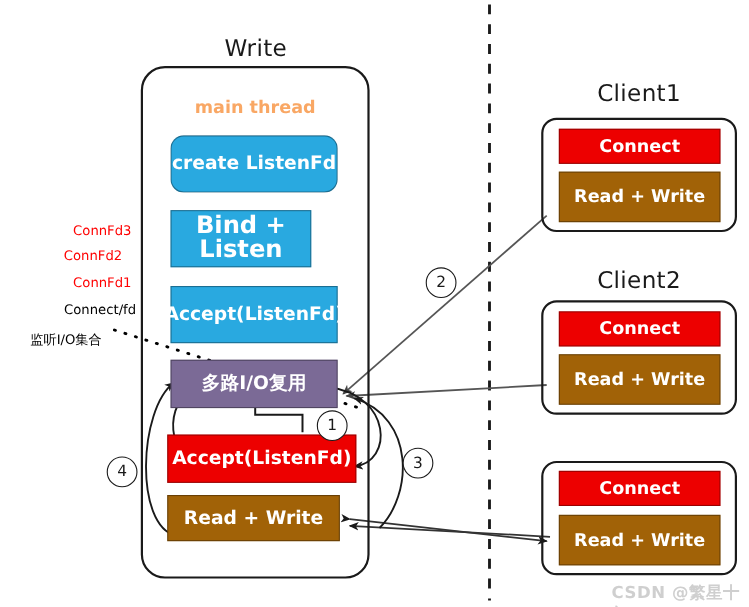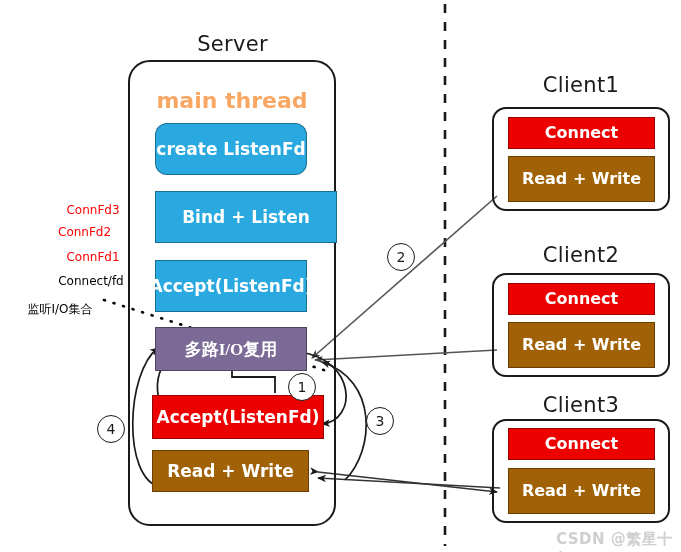--- a/index.html
+++ b/index.html
@@ -18,21 +18,21 @@
 
   
   .blk{display:flex;align-items:center;justify-content:center;
        font-weight:bold;color:#ffffff;border:1px solid rgba(0,0,0,.35);
        text-align:center;line-height:1;}
   .blue{background:#29a9e0;}
   .purple{background:#7b6a96;}
   .red{background:#ed0000;}
   .green{background:#a16207;}
 
-  .mainthread{color:#f9a764;font-weight:bold;font-size:22px;text-align:center;}
+  .mainthread{color:#f9a764;font-weight:bold;font-size:16px;text-align:center;}
 
   .lbl{font-weight:normal;font-size:12px;line-height:1;}
   .lbl-red{color:#ff0000;}
   .lbl-blk{color:#000000;}
 
   .num{position:absolute;width:26px;height:26px;border:1.6px solid #1a1a1a;
        border-radius:50%;background:#ffffff;display:flex;align-items:center;
        justify-content:center;font-size:14px;color:#1a1a1a;}
 
   .watermark{position:absolute;color:#cfcfcf;font-size:15px;letter-spacing:.5px;font-weight:bold;}
@@ -66,33 +66,33 @@
     <path d="M300,352 C356,360 358,420 322,424" stroke="#1a1a1a" stroke-width="1.7" fill="none" marker-end="url(#ah)"></path>
 
     <path d="M275,393 L275,377 L232,377 L232,363" stroke="#1a1a1a" stroke-width="1.8" fill="none" marker-end="url(#ah)"></path>
 
     <path d="M345,480 C375,450 378,380 322,362" stroke="#1a1a1a" stroke-width="1.7" fill="none" marker-end="url(#ah)"></path>
 
     <path d="M160,487 C122,478 126,372 158,348" stroke="#1a1a1a" stroke-width="1.7" fill="none" marker-end="url(#ah)"></path>
     <path d="M196,432 C152,424 148,372 172,356" stroke="#1a1a1a" stroke-width="1.7" fill="none" marker-end="url(#ah)"></path>
   </svg>
 
-  <div class="abs title" style="left:130px;top:32px;width:205px;">Server</div>
+  <div class="abs title" style="left:130px;top:32px;width:205px;">Write</div>
 
   <div class="abs rbox" style="left:128px;top:60px;width:208px;height:466px;"></div>
 
   <div class="abs mainthread" style="left:128px;top:88px;width:208px;">main thread</div>
 
   <div class="abs blk blue" style="left:155px;top:123px;width:152px;height:52px;font-size:17px;border-radius:12px;">create ListenFd</div>
 
-  <div class="abs blk blue" style="left:155px;top:191px;width:182px;height:52px;font-size:17px;">Bind + Listen</div>
+  <div class="abs blk blue" style="left:155px;top:191px;width:128px;height:52px;font-size:22px;">Bind + Listen</div>
 
   <div class="abs blk blue" style="left:155px;top:260px;width:152px;height:52px;font-size:17px;">Accept(ListenFd)</div>
 
-  <div class="abs blk purple" style="left:155px;top:327px;width:152px;height:44px;font-size:17px;font-family:Liberation Serif, serif;">多路I/O复用</div>
+  <div class="abs blk purple" style="left:155px;top:327px;width:152px;height:44px;font-size:17px;">多路I/O复用</div>
 
   <div class="abs blk red" style="left:152px;top:395px;width:172px;height:44px;font-size:17px;">Accept(ListenFd)</div>
 
   <div class="abs blk green" style="left:152px;top:450px;width:157px;height:42px;font-size:17px;">Read + Write</div>
 
   <div class="abs lbl lbl-red" style="left:58px;top:204px;width:70px;text-align:center;">ConnFd3</div>
   <div class="abs lbl lbl-red" style="left:58px;top:226px;width:70px;text-align:left;">ConnFd2</div>
   <div class="abs lbl lbl-red" style="left:58px;top:251px;width:70px;text-align:center;">ConnFd1</div>
   <div class="abs lbl lbl-blk" style="left:54px;top:275px;width:74px;text-align:center;">Connect/fd</div>
   <div class="abs lbl lbl-blk" style="left:10px;top:303px;width:100px;text-align:center;">监听I/O集合</div>
@@ -100,21 +100,20 @@
   <div class="abs title" style="left:493px;top:73px;width:176px;">Client1</div>
   <div class="abs rbox-sm" style="left:492px;top:107px;width:178px;height:104px;"></div>
   <div class="abs blk red" style="left:508px;top:117px;width:147px;height:32px;font-size:16px;">Connect</div>
   <div class="abs blk green" style="left:508px;top:156px;width:147px;height:46px;font-size:16px;">Read + Write</div>
 
   <div class="abs title" style="left:493px;top:243px;width:176px;">Client2</div>
   <div class="abs rbox-sm" style="left:492px;top:273px;width:178px;height:104px;"></div>
   <div class="abs blk red" style="left:508px;top:283px;width:147px;height:32px;font-size:16px;">Connect</div>
   <div class="abs blk green" style="left:508px;top:322px;width:147px;height:46px;font-size:16px;">Read + Write</div>
 
-  <div class="abs title" style="left:493px;top:393px;width:176px;">Client3</div>
   <div class="abs rbox-sm" style="left:492px;top:419px;width:178px;height:104px;"></div>
   <div class="abs blk red" style="left:508px;top:428px;width:147px;height:32px;font-size:16px;">Connect</div>
   <div class="abs blk green" style="left:508px;top:468px;width:147px;height:46px;font-size:16px;">Read + Write</div>
 
   <div class="num" style="left:288px;top:373px;">1</div>
   <div class="num" style="left:387px;top:243px;">2</div>
   <div class="num" style="left:366px;top:407px;">3</div>
   <div class="num" style="left:97px;top:415px;">4</div>
 
   <div class="watermark" style="left:556px;top:530px;">CSDN @繁星十年</div>

